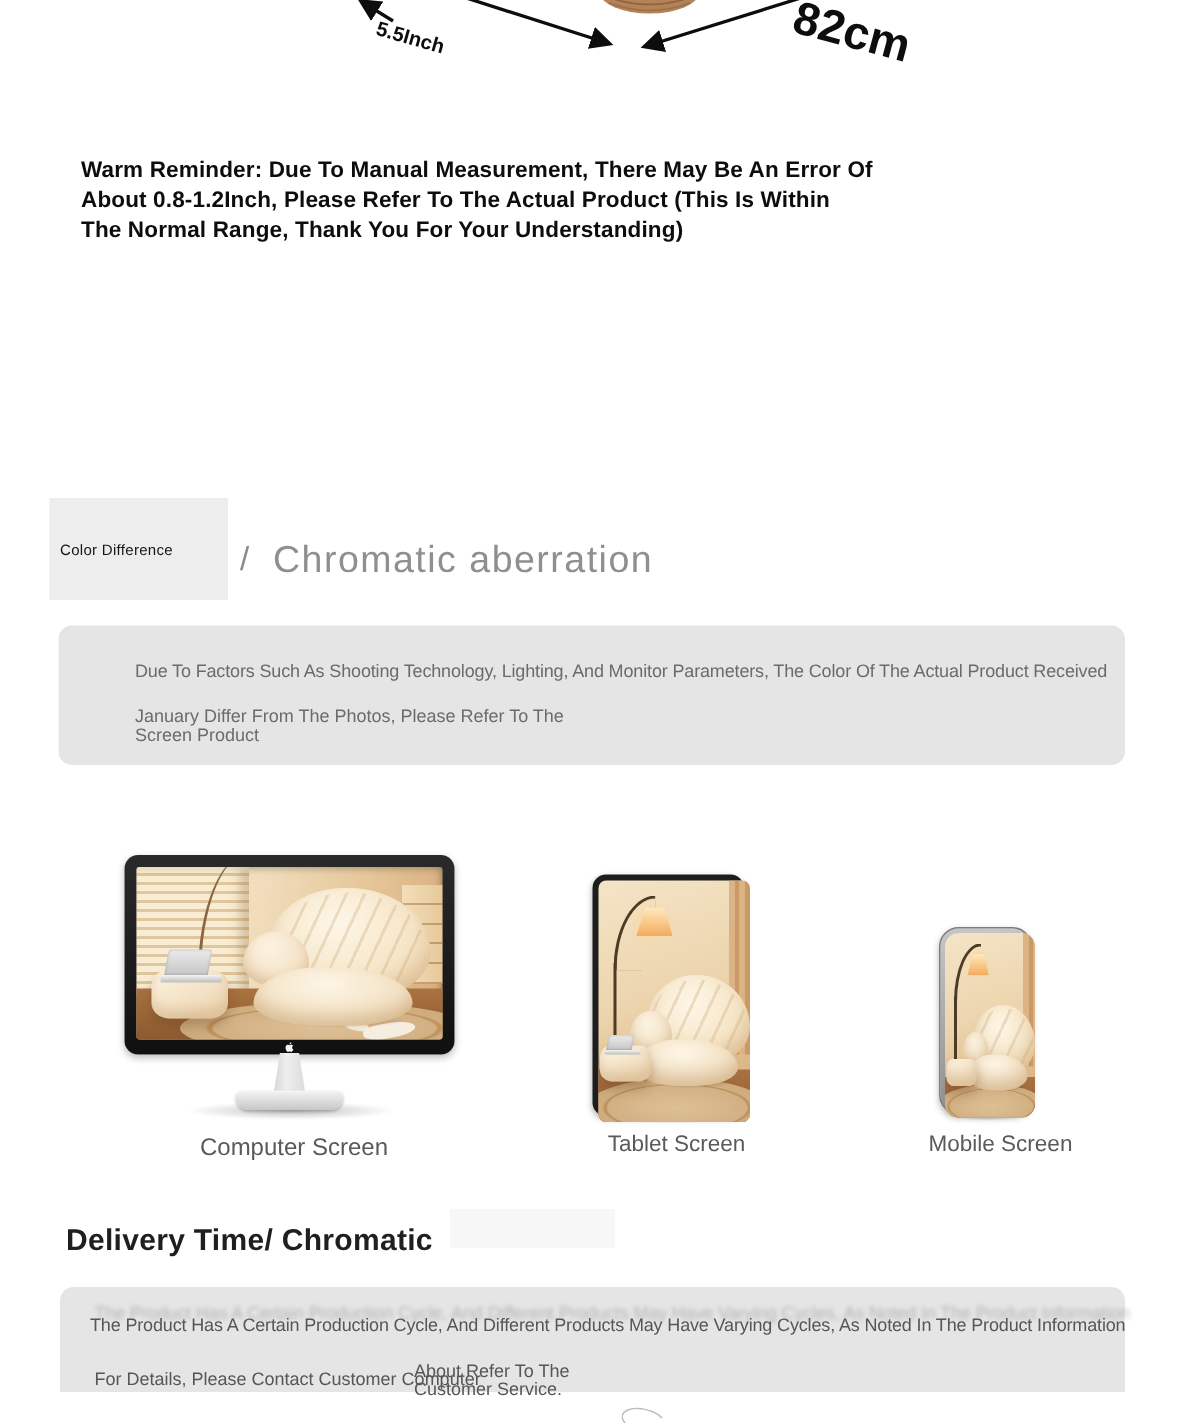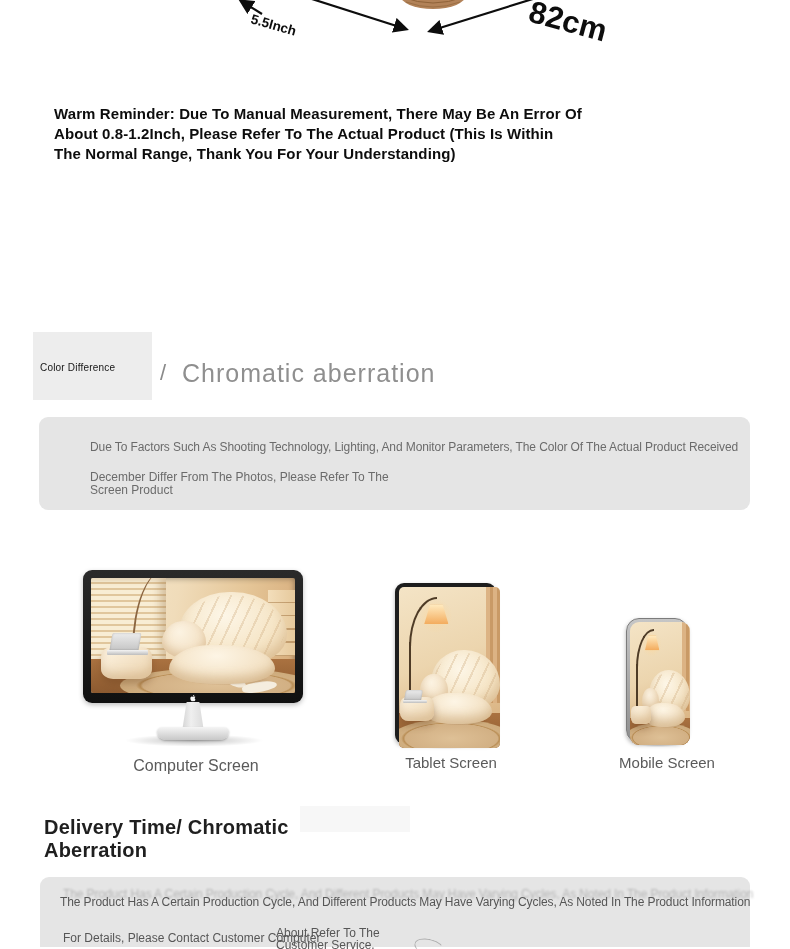--- a/index.html
+++ b/index.html
@@ -21,21 +21,21 @@
   .cd-sep{position:absolute;left:120px;top:4px;font-size:22px;color:#8a8a8a;font-weight:300;}
   .cd-sub{position:absolute;left:142px;top:3px;font-size:25px;color:#8f8f8f;font-weight:300;letter-spacing:1px;}
 
   
   .note-box{position:absolute;background:#e5e5e5;border-radius:9px;}
   .box1{left:39px;top:417px;width:711px;height:93px;}
   .box1 .l1{position:absolute;left:51px;top:23px;font-size:12px;color:#6b6b6b;white-space:nowrap;letter-spacing:-.1px;}
   .box1 .l2{position:absolute;left:51px;top:53px;font-size:12px;color:#6b6b6b;white-space:nowrap;}
   .box1 .l3{position:absolute;left:51px;top:66px;font-size:12px;color:#6b6b6b;white-space:nowrap;}
 
-  .box2{left:40px;top:877px;width:710px;height:70px;border-radius:9px 9px 0 0;}
+  .box2{left:40px;top:858px;width:710px;height:70px;border-radius:9px 9px 0 0;}
   .box2 .l1{position:absolute;left:20px;top:18px;font-size:12px;color:#565656;white-space:nowrap;letter-spacing:-.1px;}
   .box2 .ghost{position:absolute;left:23px;top:10px;font-size:12px;color:#7a7a7a;white-space:nowrap;
                filter:blur(1.3px);opacity:.45;letter-spacing:-.1px;}
   .box2 .l2{position:absolute;left:23px;top:54px;font-size:12px;color:#565656;white-space:nowrap;}
   .box2 .overlay{position:absolute;left:236px;top:51px;font-size:12px;line-height:11.5px;color:#565656;}
   .sketch{position:absolute;left:414px;top:939px;width:28px;height:14px;border:1.5px solid rgba(120,120,120,.5);
           border-radius:50%;border-bottom-color:transparent;border-right-color:transparent;transform:rotate(14deg);}
 
   
   .dl-bg{position:absolute;left:300px;top:806px;width:110px;height:26px;background:#f7f7f7;}
@@ -172,21 +172,21 @@
 
   <div class="cd-block"></div>
   <div class="cd-row">
     <span class="cd-title">Color Difference</span>
     <span class="cd-sep">/</span>
     <span class="cd-sub">Chromatic aberration</span>
   </div>
 
   <div class="note-box box1">
     <div class="l1">Due To Factors Such As Shooting Technology, Lighting, And Monitor Parameters, The Color Of The Actual Product Received</div>
-    <div class="l2">December Differ From The Photos, Please Refer To The</div>
+    <div class="l2">January Differ From The Photos, Please Refer To The</div>
     <div class="l3">Screen Product</div>
   </div>
 
   <div class="monitor">
     <div class="screen scene">
       <div class="sc-blinds"></div>
       <div class="sc-pole"></div>
       <div class="sc-cabinet"></div>
       <div class="sc-floor"></div>
       <div class="sc-rug"></div>
@@ -259,21 +259,20 @@
     </div>
   </div>
 
   <div class="dev-label lbl-computer">Computer Screen</div>
   <div class="dev-label lbl-tablet">Tablet Screen</div>
   <div class="dev-label lbl-mobile">Mobile Screen</div>
 
   <div class="dl-bg"></div>
   <div class="dl-title">
     <div>Delivery Time/ Chromatic</div>
-    <div>Aberration</div>
   </div>
 
   <div class="note-box box2">
     <div class="ghost">The Product Has A Certain Production Cycle, And Different Products May Have Varying Cycles, As Noted In The Product Information</div>
     <div class="l1">The Product Has A Certain Production Cycle, And Different Products May Have Varying Cycles, As Noted In The Product Information</div>
     <div class="l2">For Details, Please Contact Customer Computer</div>
     <div class="overlay">
       <div>About Refer To The</div>
       <div>Customer Service.</div>
     </div>

